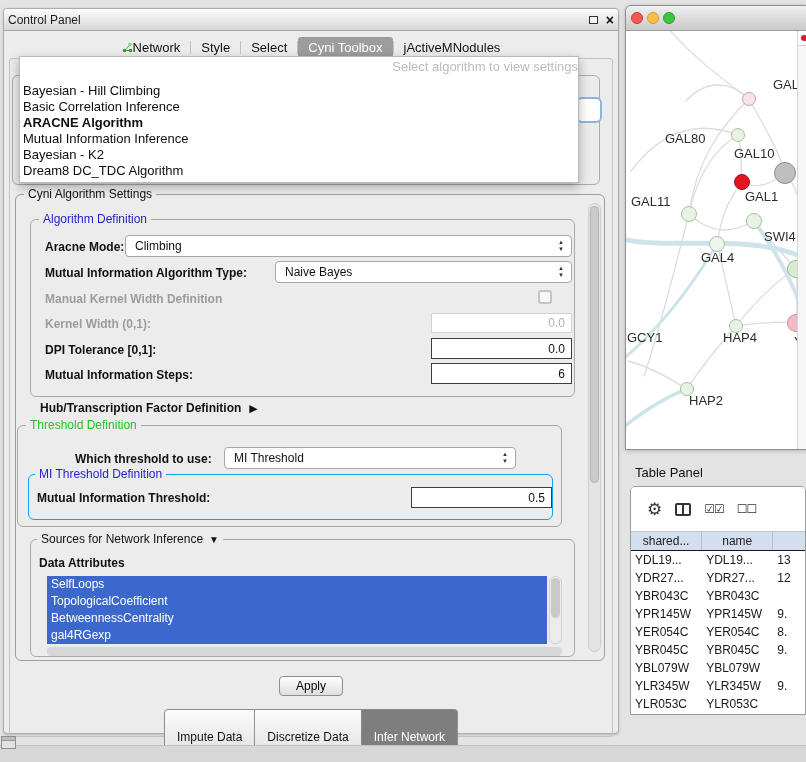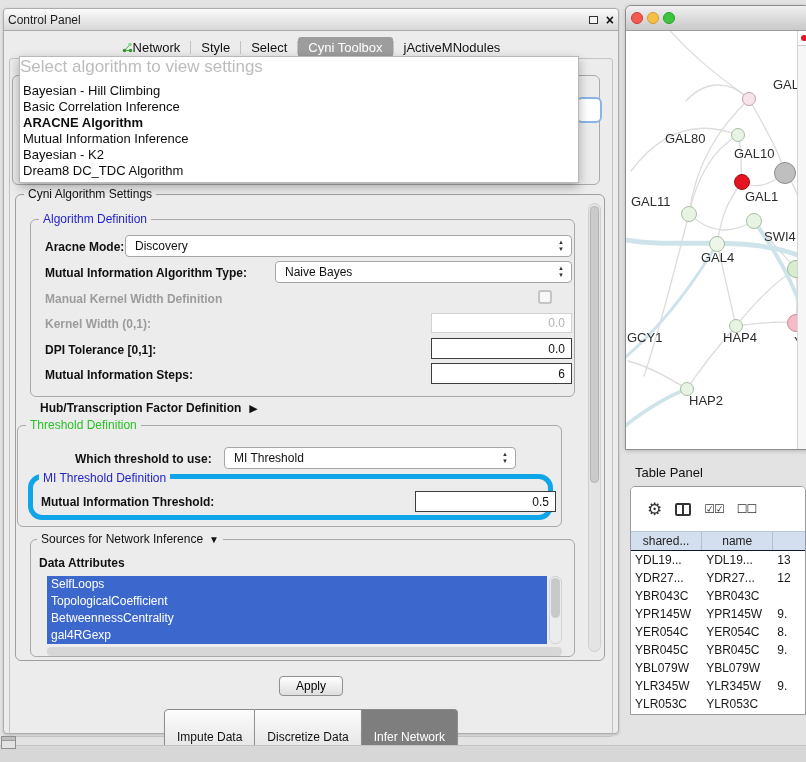--- a/index.html
+++ b/index.html
@@ -22,21 +22,21 @@
 .net-tab-icon{display:inline-flex;line-height:0}
 
 .content-frame{position:absolute;left:5px;top:49px;width:604px;height:679px;border:1px solid #c3c3c3;border-radius:3px}
 
 
 .hidden-group{position:absolute;left:8px;top:66px;width:588px;height:110px;border:1px solid #aaa;border-radius:6px}
 .hidden-combo-fragment{position:absolute;left:572px;top:88px;width:26px;height:26px;border:2px solid #8ab4e8;border-radius:6px;background:#fff}
 
 
 .dropdown{position:absolute;left:15px;top:47px;width:560px;background:#fff;border:1px solid #b9b9b9;box-shadow:0 4px 10px rgba(0,0,0,.3);z-index:40;padding-bottom:3px}
-.dd-placeholder{height:20px;line-height:20px;text-align:left;color:#bcbcbc;font-size:17px}
+.dd-placeholder{height:20px;line-height:20px;text-align:right;color:#bcbcbc;font-size:13px}
 .dd-items{margin-top:6px}
 .dd-item{height:16px;line-height:16px;padding-left:3px;font-size:13px;color:#0d0d0d;white-space:nowrap}
 .dd-bold{font-weight:bold}
 
 
 .settings-group{position:absolute;left:11px;top:185px;width:590px;height:467px;border:1px solid #9f9f9f;border-radius:6px}
 .group-title{position:absolute;top:-8px;left:8px;background:#ececec;padding:0 4px;font-size:12px;color:#111;white-space:nowrap}
 .gt-blue{color:#2323cd}
 .gt-green{color:#28c228}
 .v-scroll{position:absolute;right:3px;top:8px;bottom:8px;width:13px;background:#e4e4e4;border:1px solid #cfcfcf;border-radius:7px}
@@ -52,21 +52,21 @@
 .tfield{position:absolute;height:21px;background:#fff;border:1px solid #999;display:flex;align-items:center;justify-content:flex-end;padding:0 6px;font-size:12px;color:#111}
 .tfield-disabled{border-color:#d2d2d2;color:#b2b2b2;height:20px}
 .tfield-strong{border-color:#3d3d3d}
 .checkbox{position:absolute;width:14px;height:14px;border:2px solid #c4c4c4;border-radius:3px;background:#f7f7f7}
 
 .hub-row{position:absolute;left:24px;top:206px;font-weight:bold;font-size:12px;display:flex;align-items:center;gap:8px;color:#111}
 .tri-right{font-size:11px}
 .tri-down{font-size:10px}
 
 .thresh{position:absolute;left:1px;top:230px;width:545px;height:102px;border:1px solid #a8a8a8;border-radius:6px}
-.mithresh{position:absolute;left:10px;top:48px;width:525px;height:46px;border:5px solid #0ea5e9;border-radius:14px}
+.mithresh{position:absolute;left:10px;top:48px;width:525px;height:46px;border:1px solid #0ea5e9;border-radius:6px}
 
 .sources{position:absolute;left:14px;top:344px;width:545px;height:118px;border:1px solid #a8a8a8;border-radius:6px}
 .src-title{display:flex;align-items:center;gap:6px}
 .attr-list{position:absolute;left:16px;top:36px;width:500px}
 .attr-item{height:17px;line-height:17px;background:#3c68cd;color:#fff;padding-left:4px;font-size:12px;white-space:nowrap;overflow:hidden}
 .list-vscroll{position:absolute;left:518px;top:36px;width:13px;height:68px;background:#ececec;border:1px solid #d2d2d2;border-radius:6px}
 .list-vthumb{position:absolute;left:1px;right:1px;top:1px;height:40px;background:#c9c9c9;border-radius:5px}
 .list-hscroll{position:absolute;left:16px;top:107px;width:515px;height:9px;background:#d7d7d7;border-radius:4px}
 
 .apply-btn{position:absolute;left:50%;transform:translateX(-50%);top:667px;padding:2px 16px;font-size:12px;background:linear-gradient(#ffffff,#dedede);border:1px solid #8f8f8f;border-radius:4px;white-space:nowrap}
@@ -176,21 +176,21 @@
       <span class="group-title">Cyni Algorithm Settings</span>
       <div class="v-scroll">
           <div class="v-thumb"></div>
         </div>
 
       <div class="algdef">
         <span class="group-title gt-blue">Algorithm Definition</span>
 
         <span class="f-label" style="left:14px;top:20px">Aracne Mode:</span>
         <div class="combo" style="left:94px;top:15px;width:447px">
-          <span>Discovery</span>
+          <span>Climbing</span>
           <span class="combo-arrows"></span>
         </div>
 
         <span class="f-label" style="left:14px;top:46px">Mutual Information Algorithm Type:</span>
         <div class="combo" style="left:244px;top:41px;width:297px">
           <span>Naive Bayes</span>
           <span class="combo-arrows"></span>
         </div>
 
         <span class="f-label f-label-disabled" style="left:14px;top:72px">Manual Kernel Width Definition</span>

